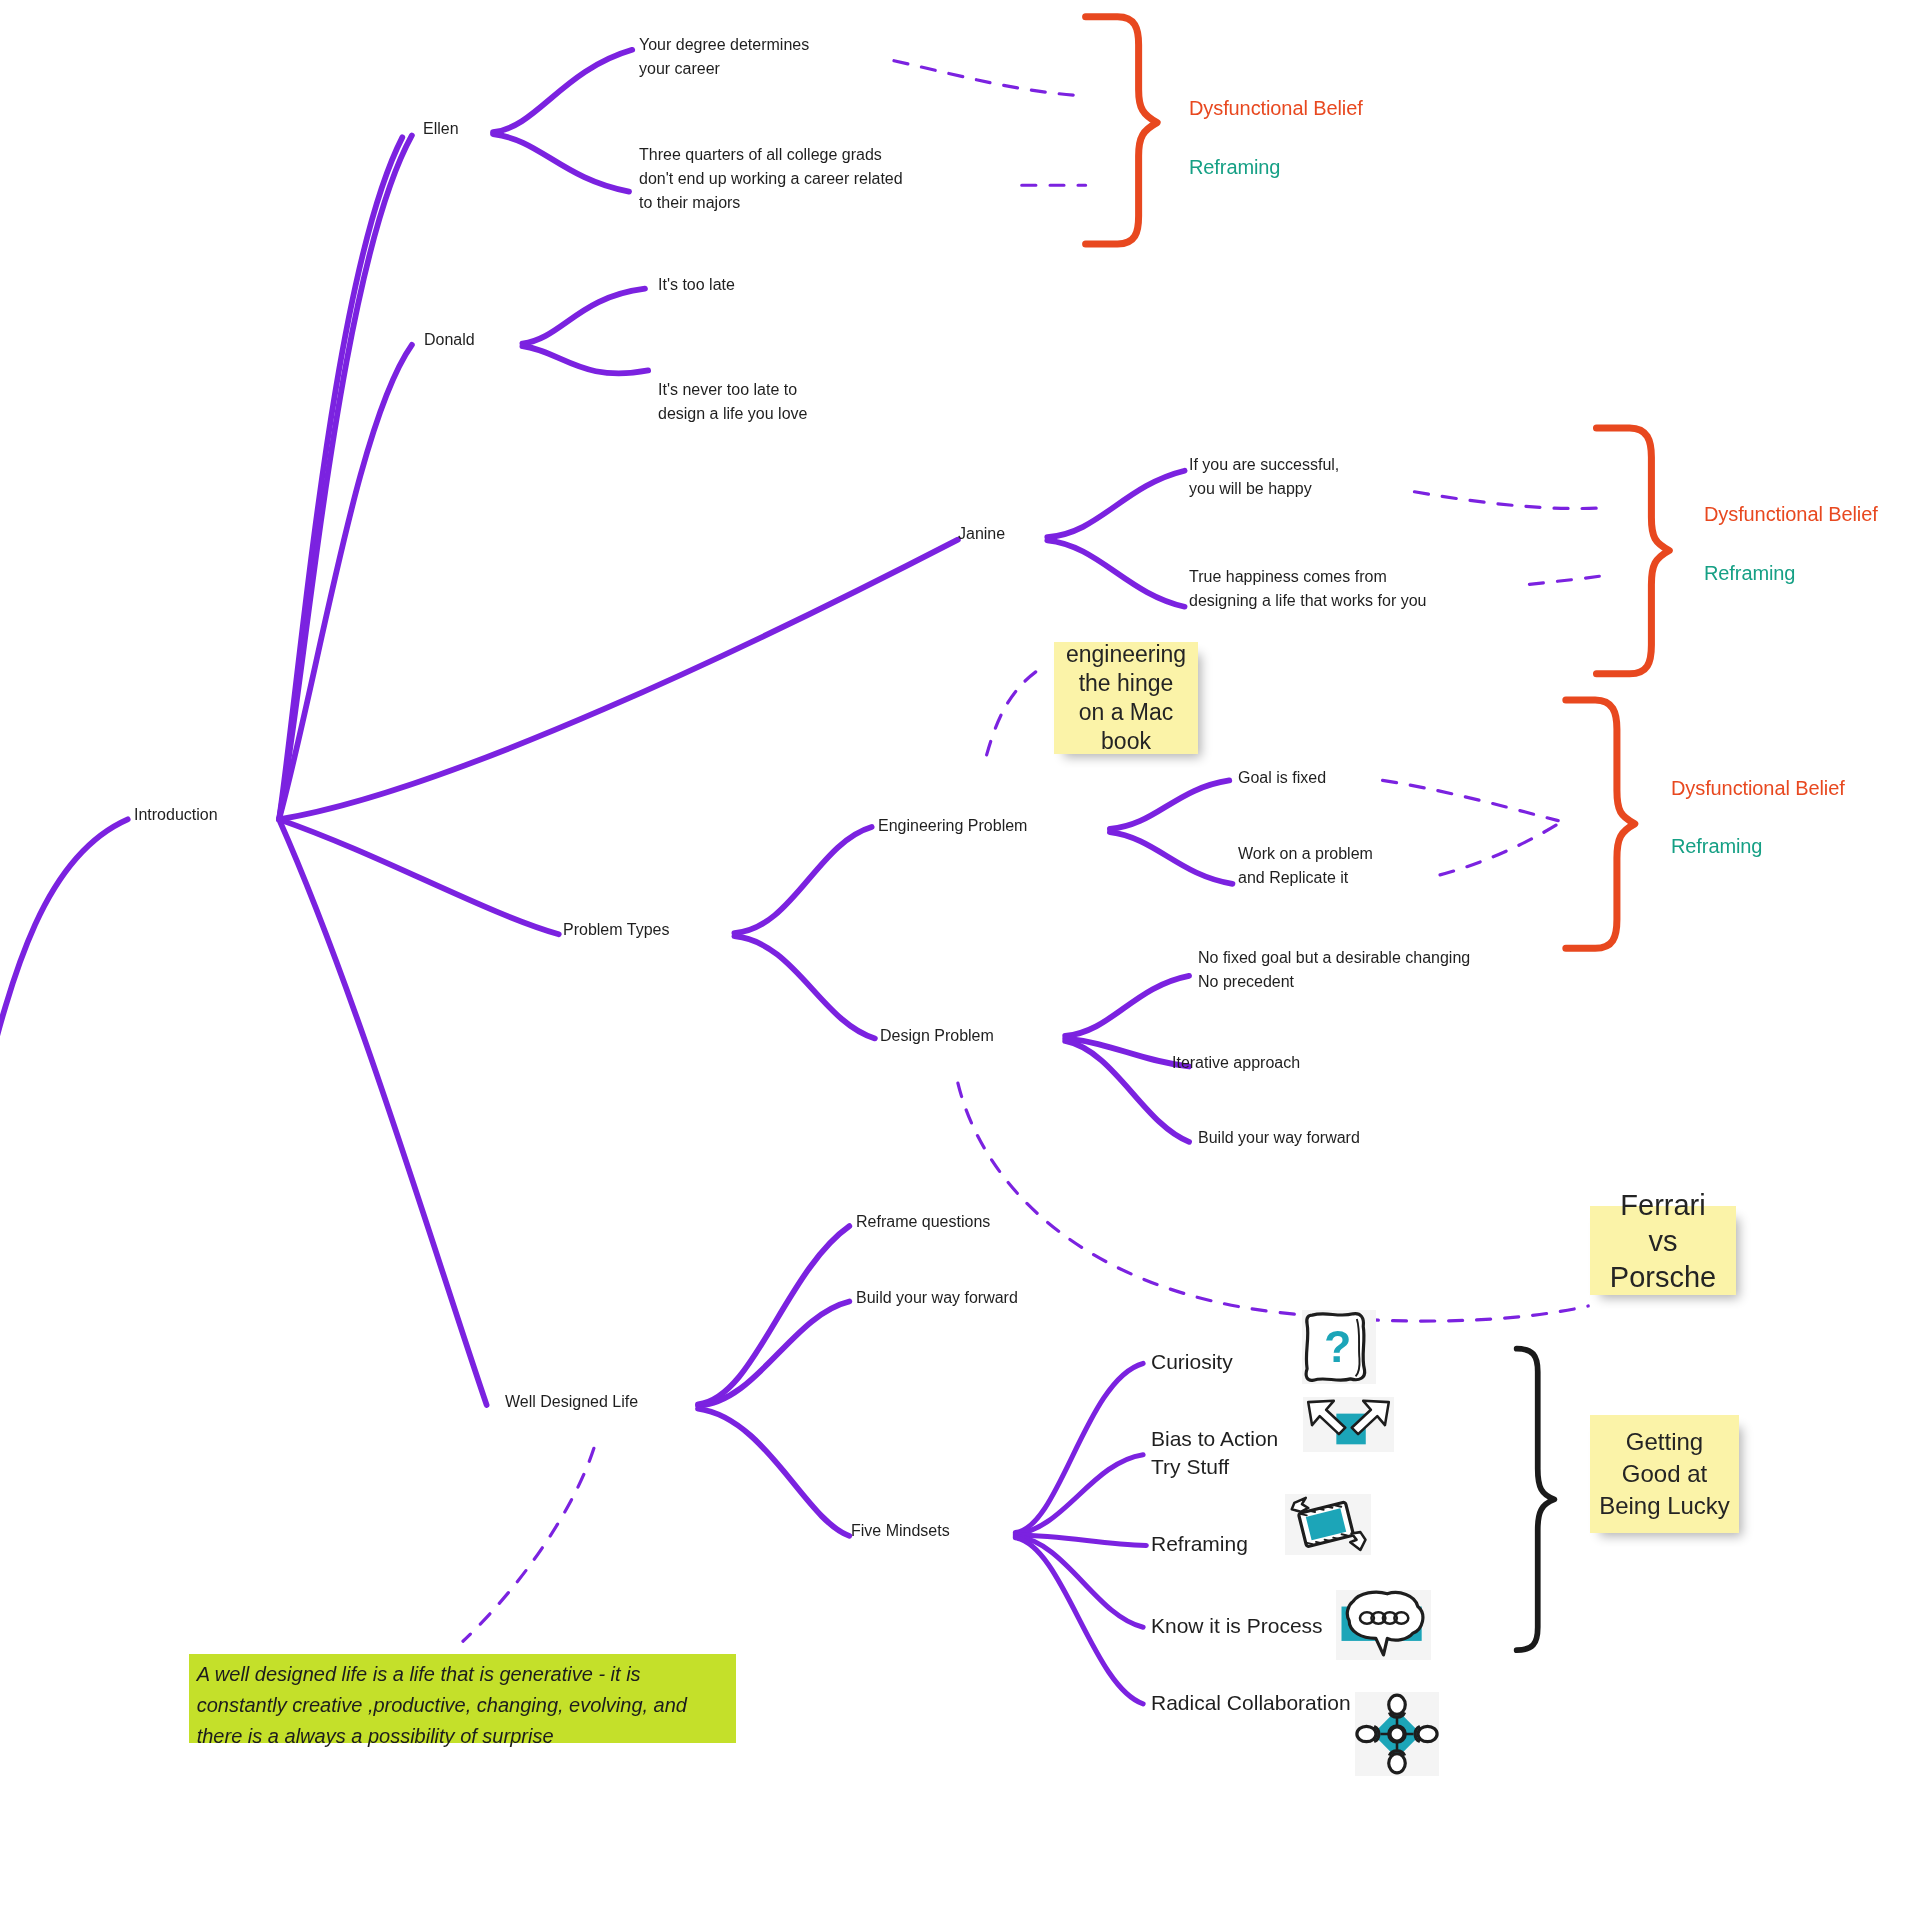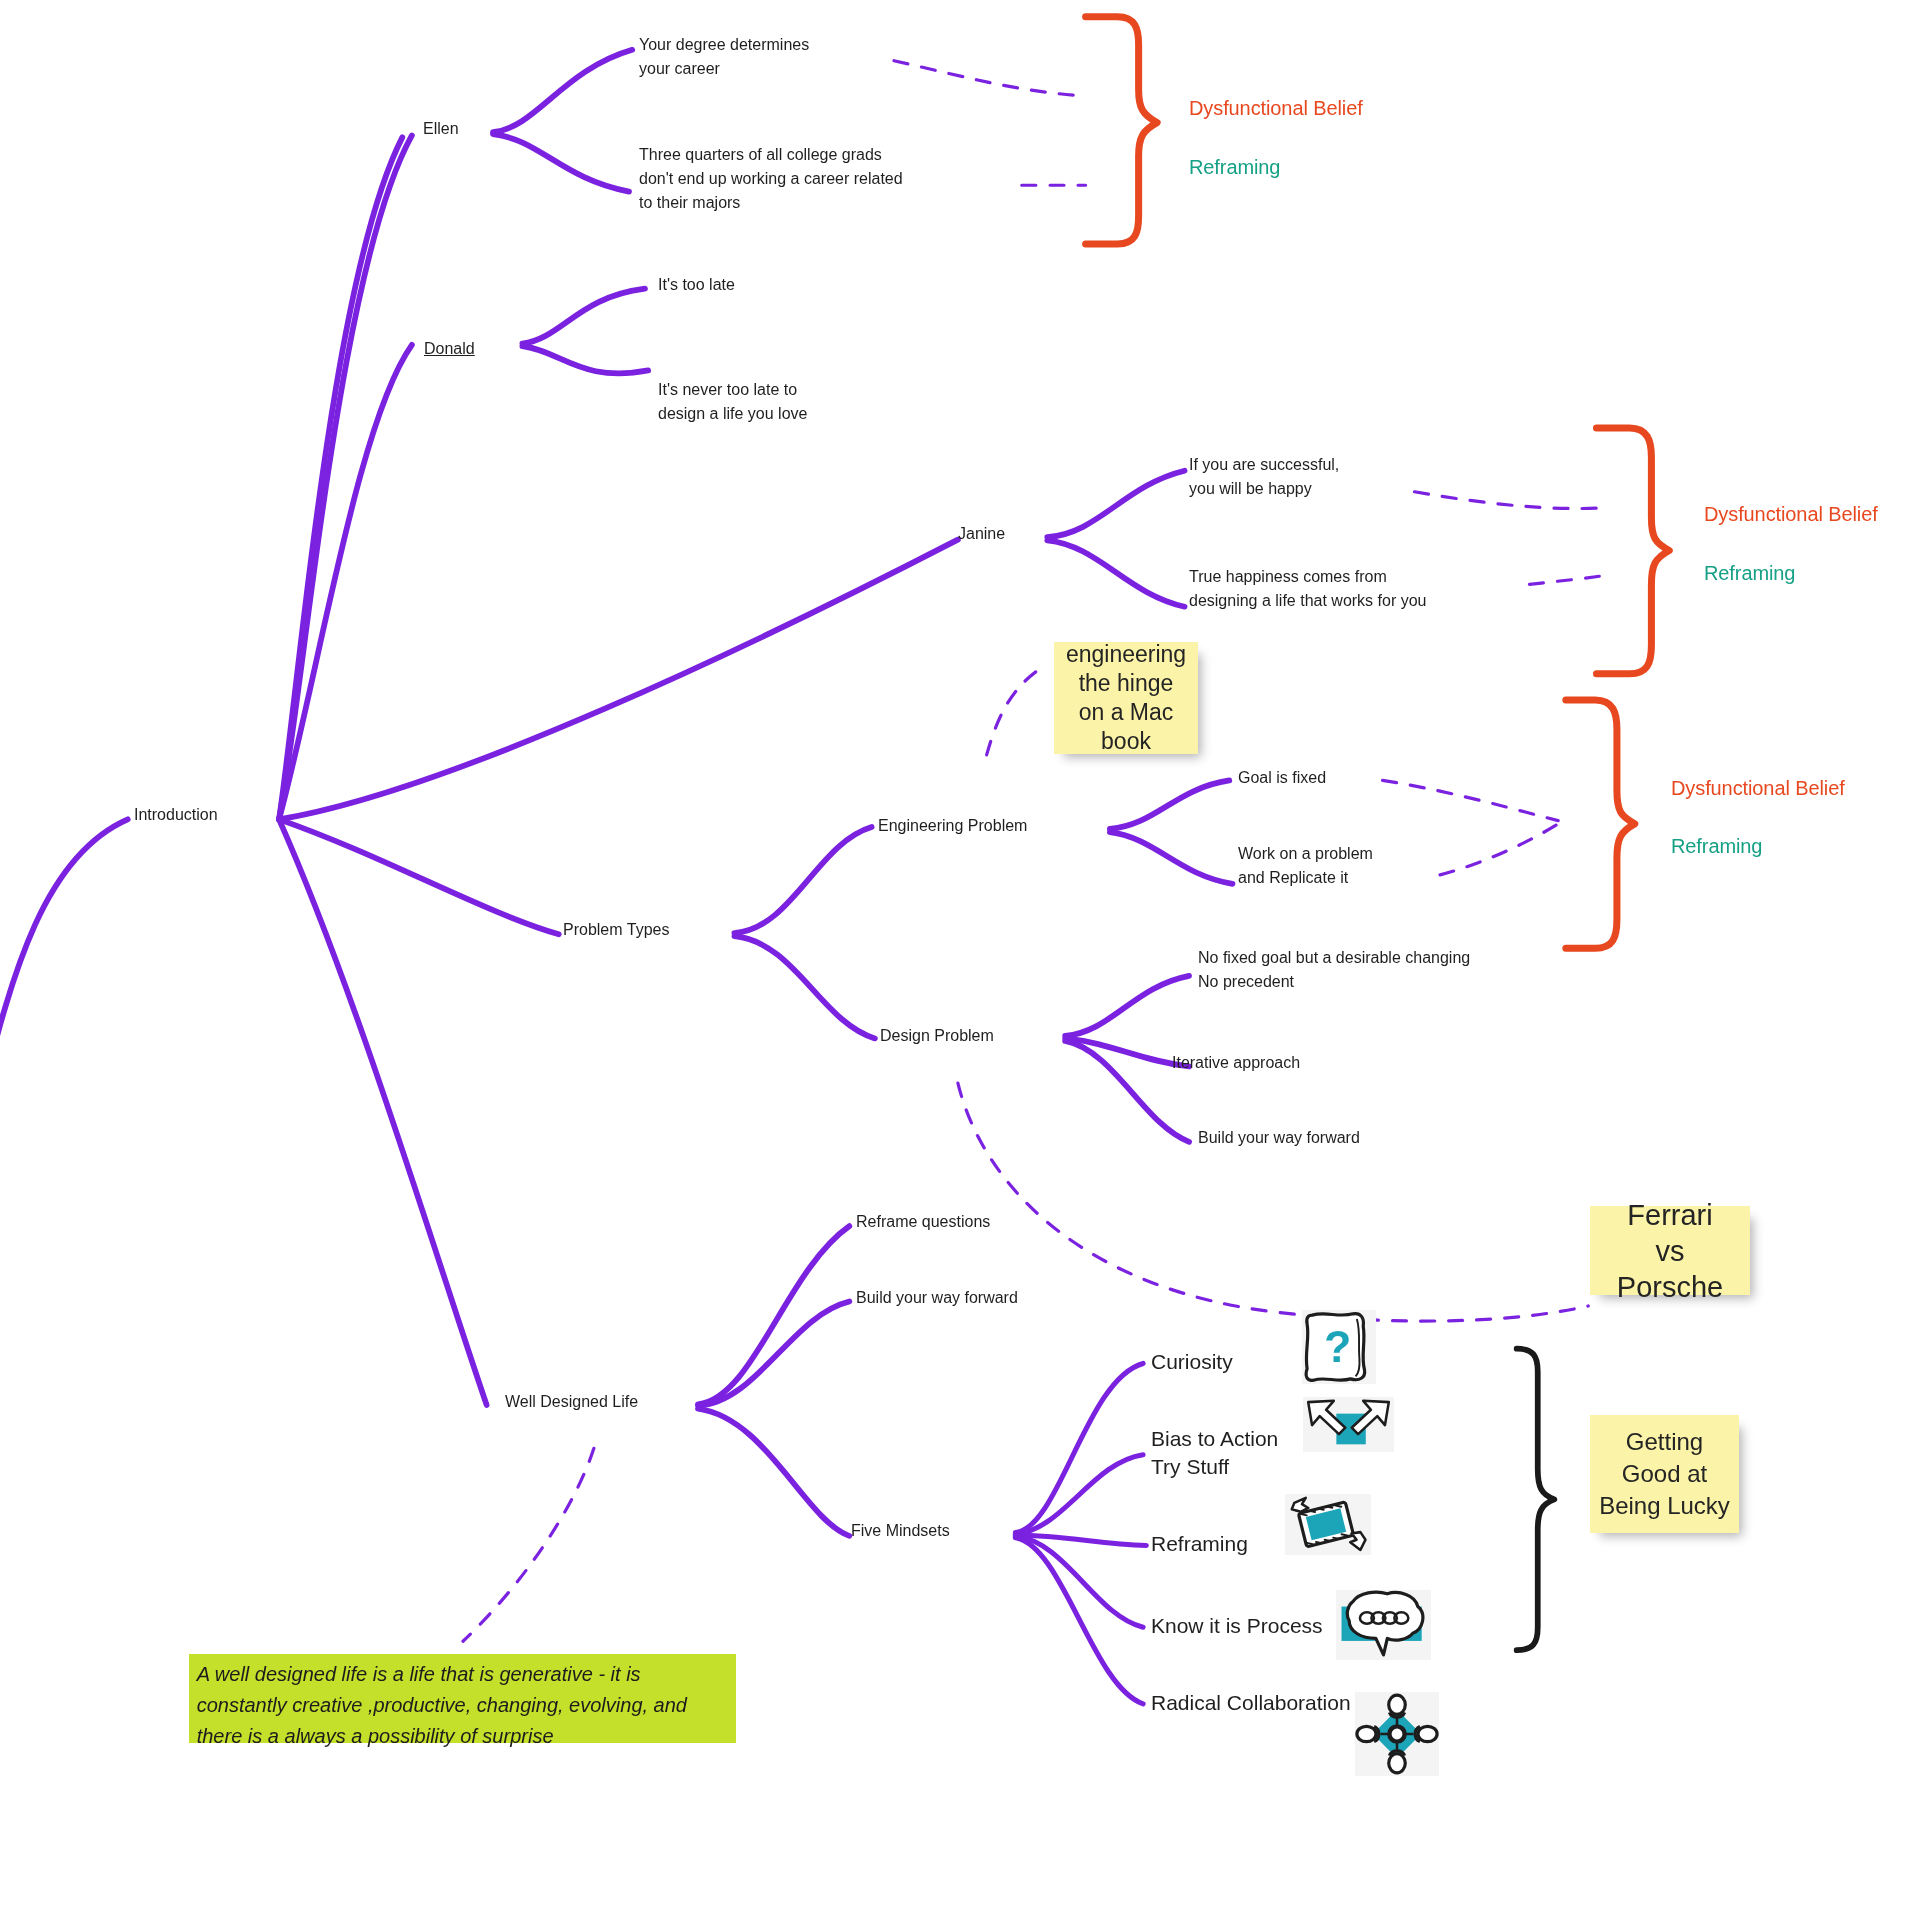--- a/index.html
+++ b/index.html
@@ -43,21 +43,21 @@
     text-align:center;
     box-shadow:6.4px 7.7px 10.2px -3.8px rgba(0,0,0,0.30);
     display:flex;
     align-items:center;
     justify-content:center;
     box-sizing:border-box;
   }
   .sticky .txt{white-space:pre-line;}
 
   #sticky-hinge{left:1054px;top:642px;width:144px;height:112px;font-size:23px;line-height:29px;}
-  #sticky-ferrari{left:1590px;top:1206px;width:160px;height:89px;font-size:29px;line-height:36px;}
+  #sticky-ferrari{left:1590px;top:1206px;width:146px;height:89px;font-size:29px;line-height:36px;align-items:flex-end;}
   #sticky-lucky{left:1590px;top:1415px;width:149px;height:118px;font-size:24px;line-height:32px;}
 
   #green-note{
     position:absolute;
     left:189px;top:1654px;width:547px;height:89px;
     background:#c4e02a;
     color:#1c1c1c;
     font-family:"Liberation Sans", sans-serif;
     font-style:italic;
     font-size:20px;
@@ -145,21 +145,21 @@
 
   <div class="node" style="left:134px;top:803px;">Introduction</div>
 
   <div class="node" style="left:423px;top:117px;">Ellen</div>
   <div class="node" style="left:639px;top:33px;">Your degree determines
 your career</div>
   <div class="node" style="left:639px;top:143px;">Three quarters of all college grads
 don't end up working a career related
 to their majors</div>
 
-  <div class="node" style="left:424px;top:337px;text-decoration:underline;">Donald</div>
+  <div class="node" style="left:424px;top:328px;">Donald</div>
   <div class="node" style="left:658px;top:273px;">It's too late</div>
   <div class="node" style="left:658px;top:350px;margin-top:28px;">It's never too late to
 design a life you love</div>
 
   <div class="node" style="left:958px;top:522px;">Janine</div>
   <div class="node" style="left:1189px;top:453px;">If you are successful,
 you will be happy</div>
   <div class="node" style="left:1189px;top:565px;">True happiness comes from
 designing a life that works for you</div>
 

